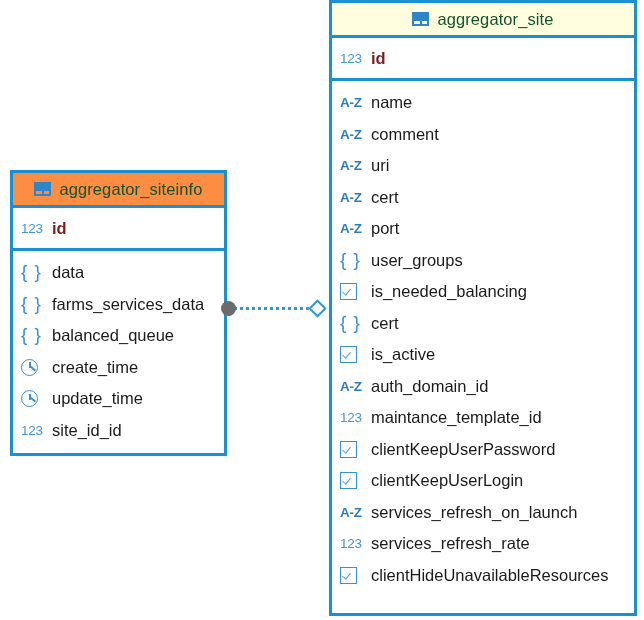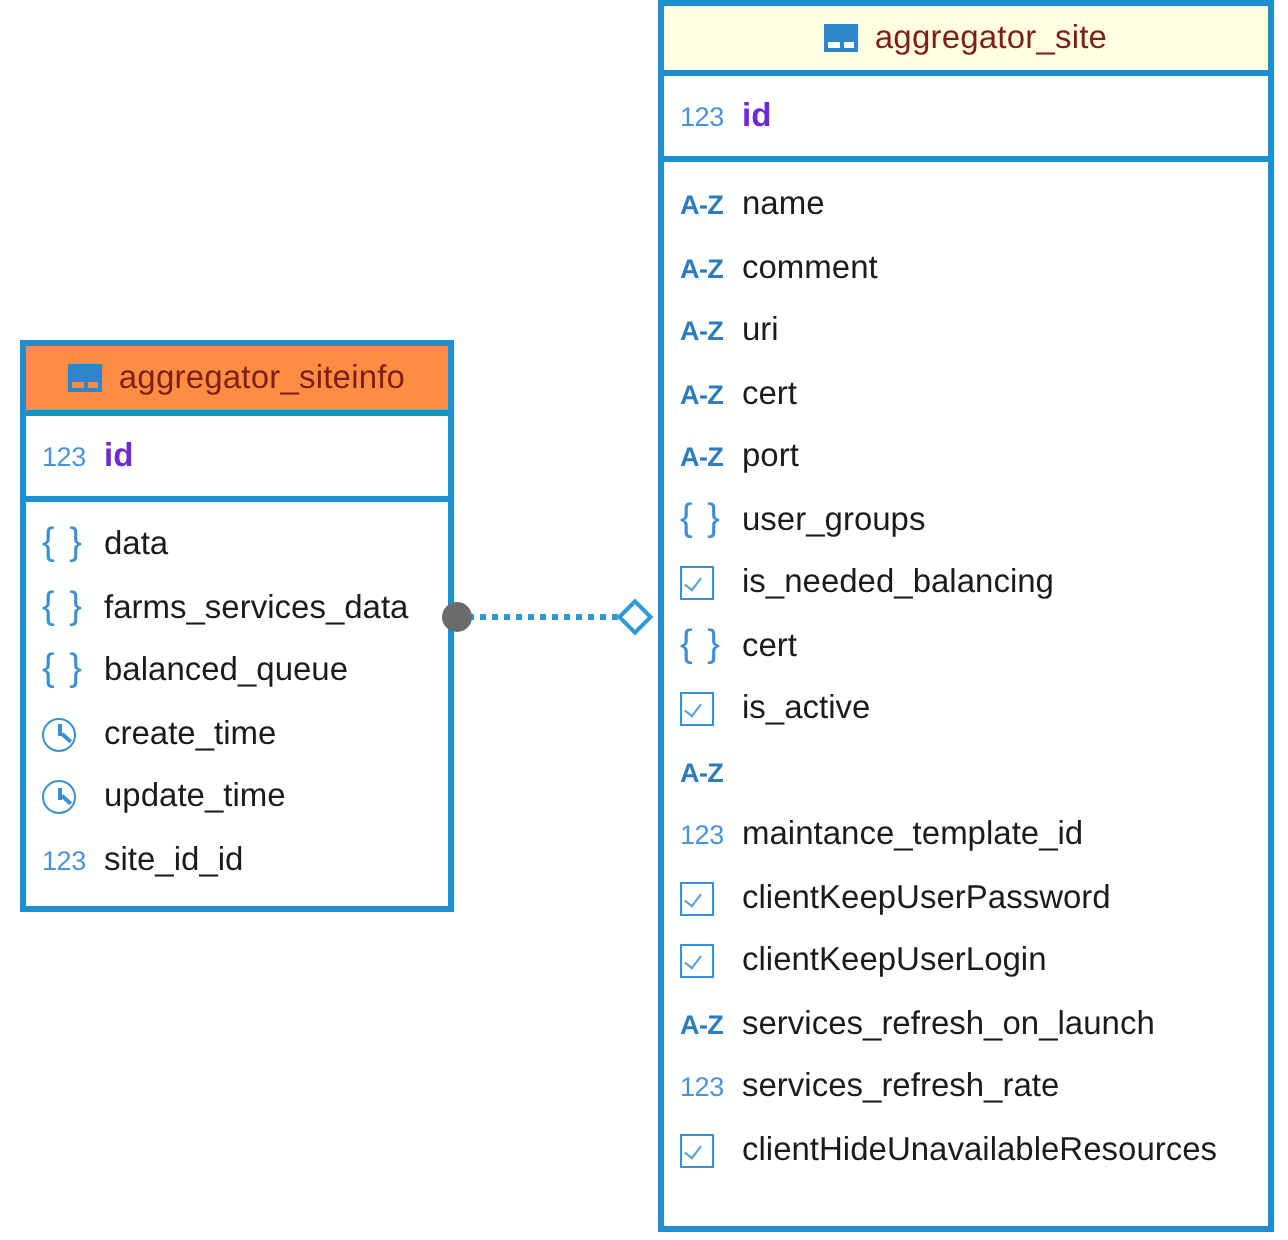--- a/index.html
+++ b/index.html
@@ -25,21 +25,21 @@
   }
 
   .entity-header {
     box-sizing: border-box;
     height: 35px;
     display: flex;
     align-items: center;
     justify-content: center;
     gap: 8px;
     font-size: 16.5px;
-    color: #7f1d1d;
+    color: #14532d;
     border-bottom: 3px solid #1a8fd1;
     white-space: nowrap;
   }
   .entity-header.cream { background: #ffffe0; }
   .entity-header.orange { background: #fd8d43; }
 
   .entity-title { letter-spacing: 0.1px; }
 
   
   .tbl-icon {
@@ -63,21 +63,21 @@
   .pk-row {
     box-sizing: border-box;
     display: flex;
     align-items: center;
     height: 43px;
     padding-left: 8px;
     gap: 7px;
     border-bottom: 3px solid #1a8fd1;
     font-size: 16.5px;
   }
-  .pk-row .fname { font-weight: bold; color: #6d28d9; }
+  .pk-row .fname { font-weight: bold; color: #7f1d1d; }
 
   .fields { padding: 6px 0 7px 0; }
 
   .row {
     box-sizing: border-box;
     display: flex;
     align-items: center;
     height: 31.5px;
     padding-left: 8px;
     gap: 7px;
@@ -322,20 +322,21 @@
       <div class="row">
         <span class="ticon">
           <span class="ic-check"></span>
         </span>
         <span>is_active</span>
       </div>
       <div class="row">
         <span class="ticon">
           <span class="ic-az">A-Z</span>
         </span>
+        <span>auth_domain_id</span>
       </div>
       <div class="row">
         <span class="ticon">
           <span class="ic-num">123</span>
         </span>
         <span>maintance_template_id</span>
       </div>
       <div class="row">
         <span class="ticon">
           <span class="ic-check"></span>

